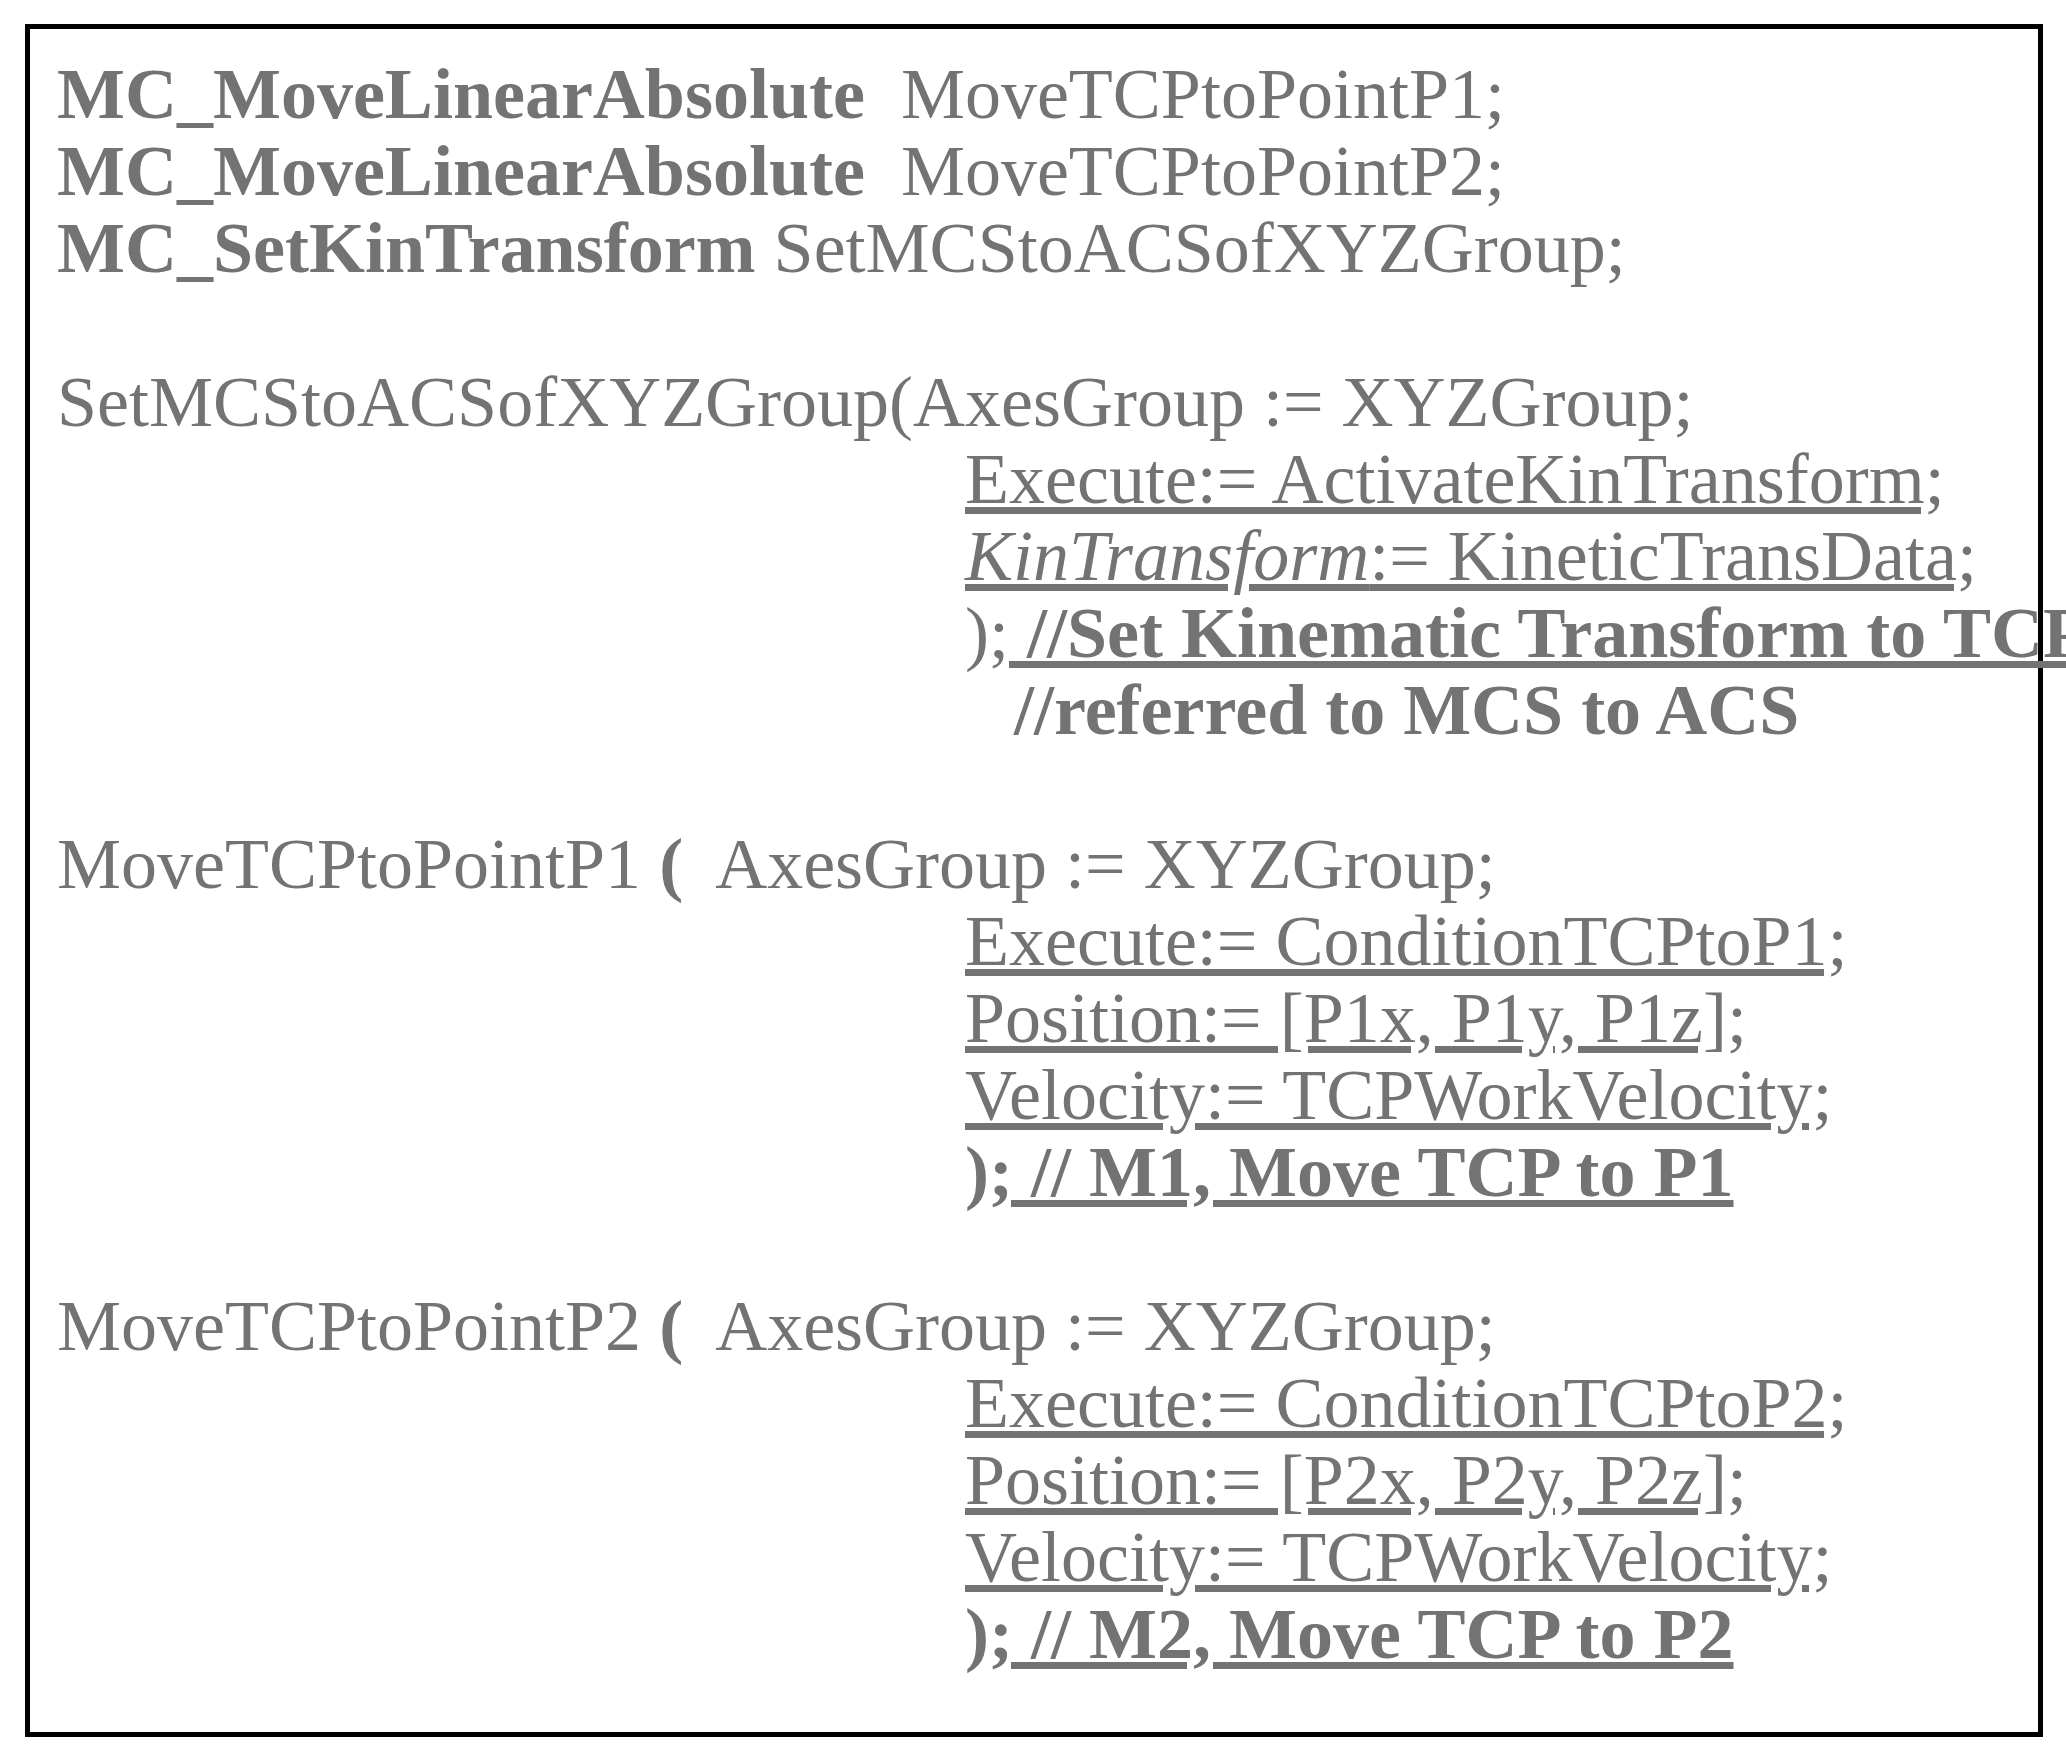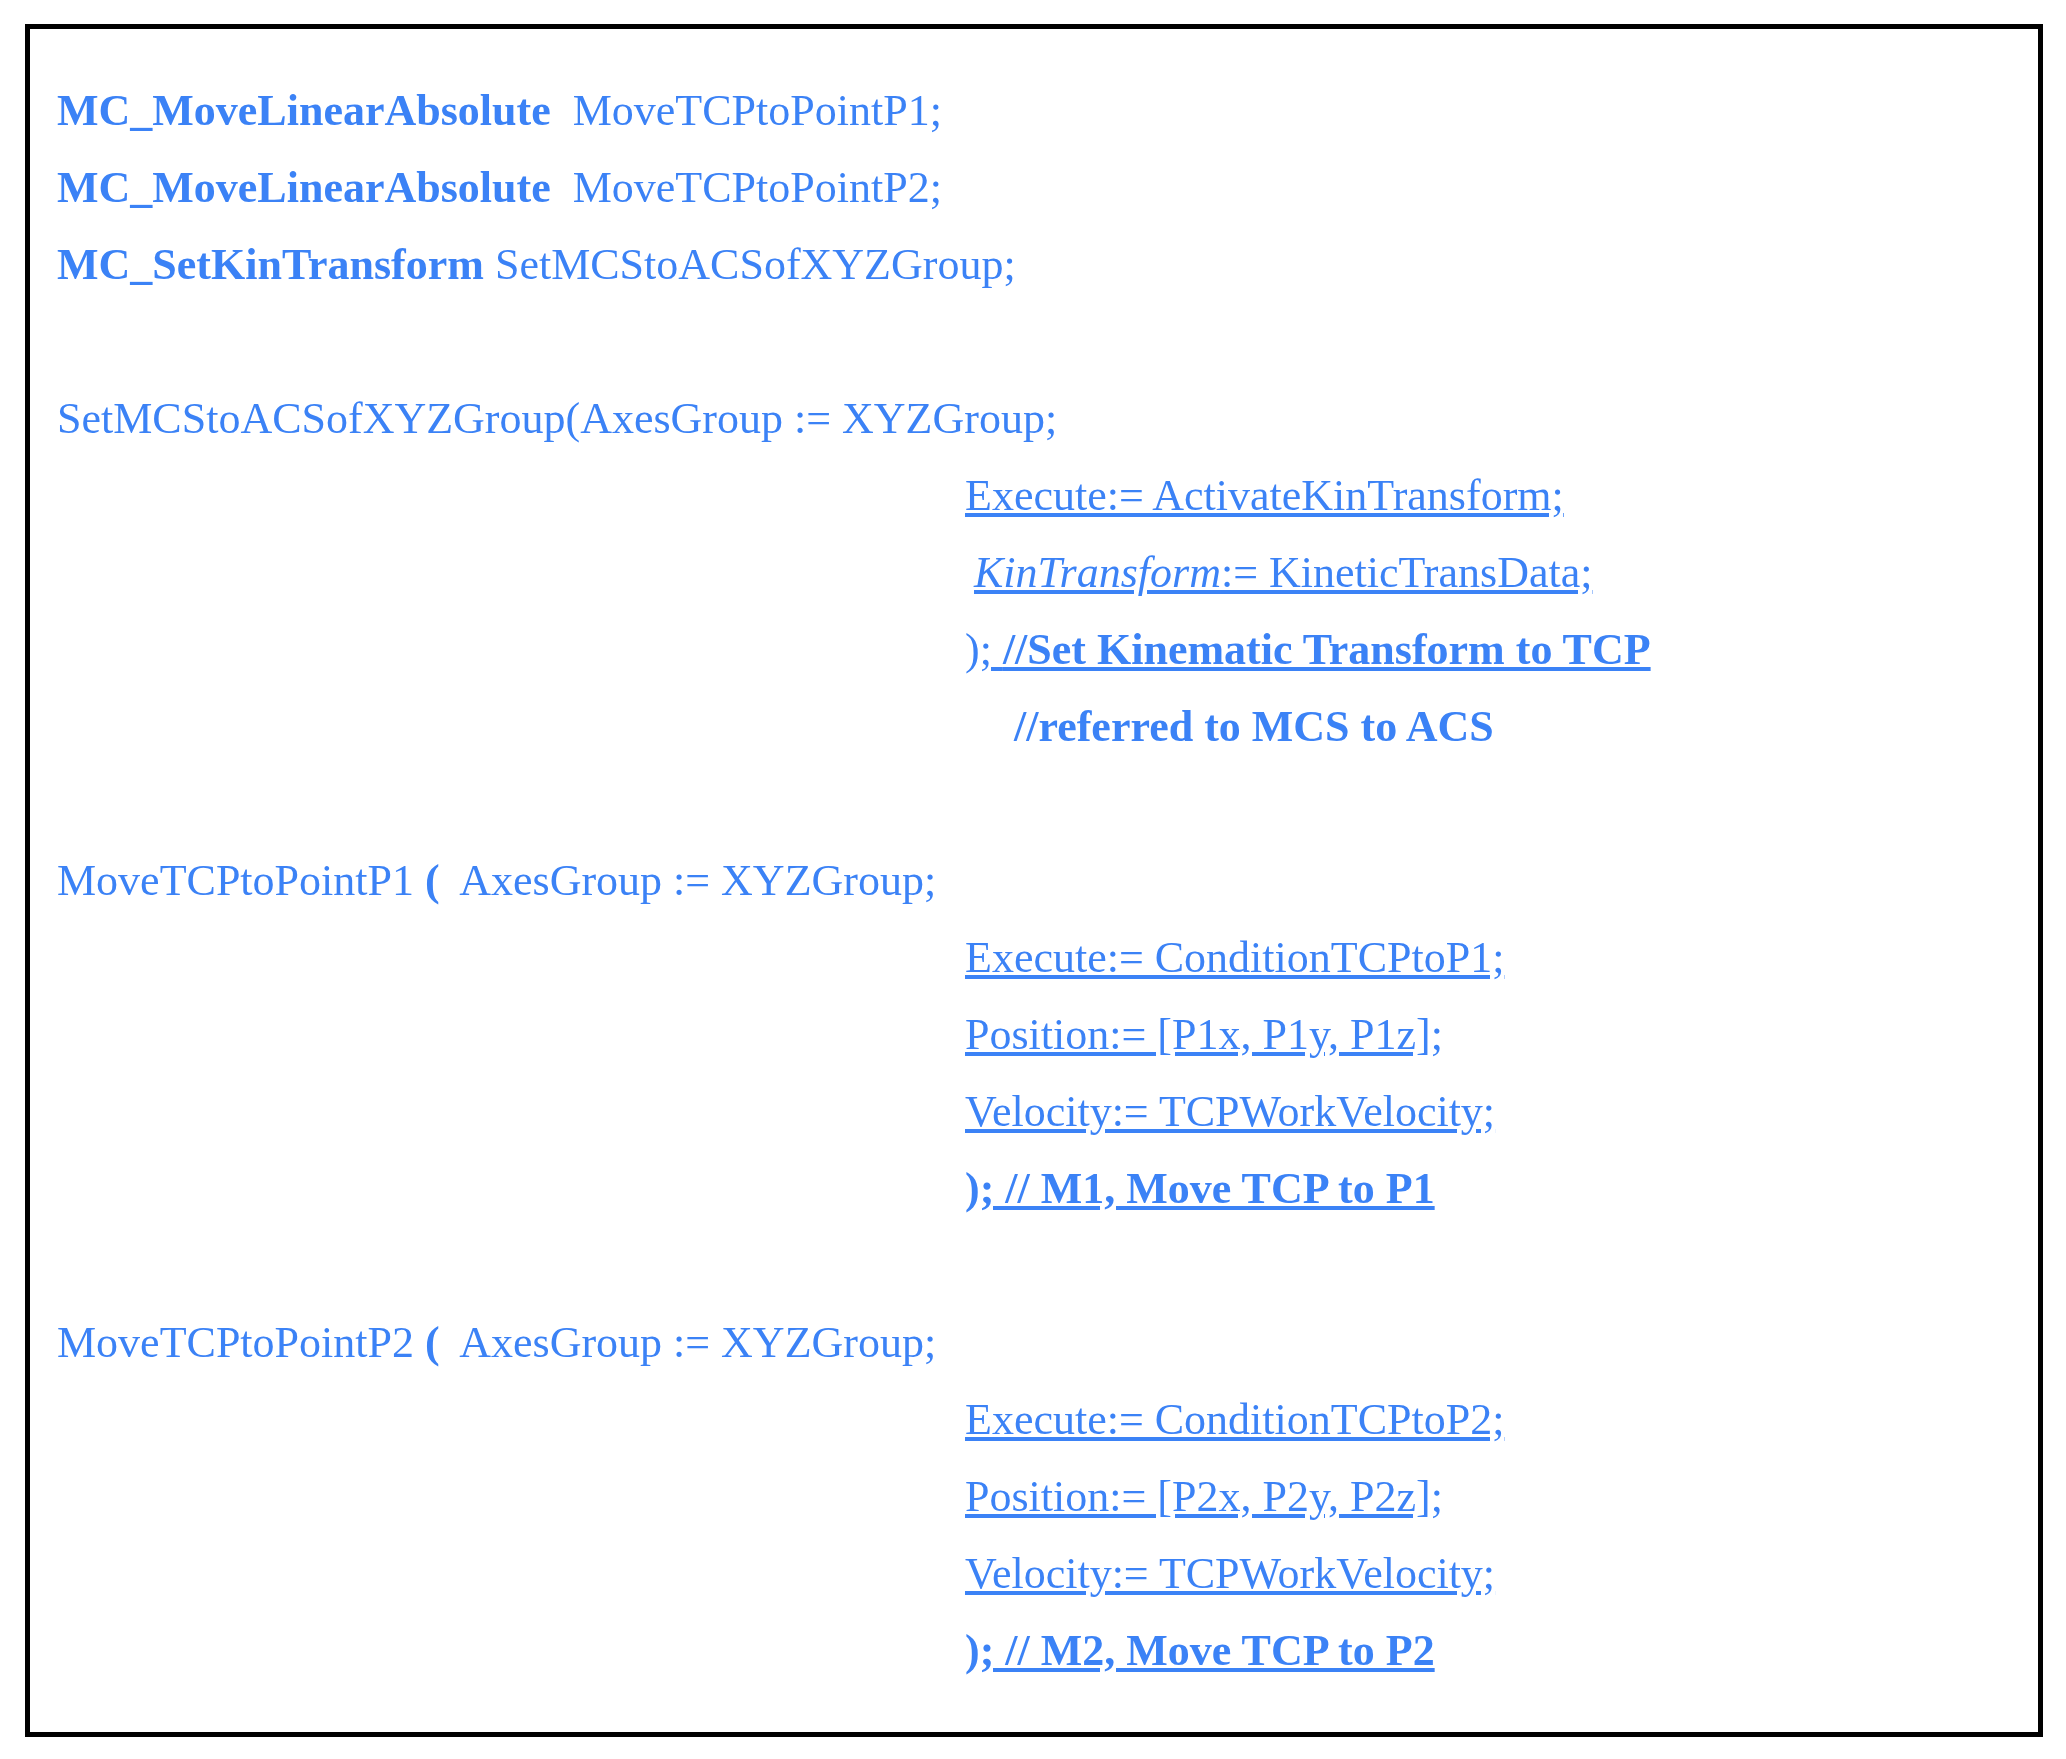--- a/index.html
+++ b/index.html
@@ -20,36 +20,36 @@
     top: 24px;
     width: 2018px;
     height: 1713px;
     border: 5.1px solid #000000;
     box-sizing: border-box;
     background: #ffffff;
   }
   .code-block {
     position: absolute;
     left: 27px;
-    top: 43px;
+    top: 27px;
     right: 8.5px;
-    font-size: 44px;
+    font-size: 72px;
     line-height: 77px;
     white-space: pre;
-    color: #3b82f6;
+    color: #737373;
   }
   .code-line {
     height: 77px;
   }
   .indent-none    { padding-left: 0; }
   .indent-param   { padding-left: 908px; text-decoration: underline; }
   .indent-comment { padding-left: 957px; }
   .seg-normal { font-weight: normal; font-style: normal; }
   .seg-bold   { font-weight: bold;   font-style: normal; }
-  .seg-italic { font-weight: normal; font-style: italic; margin-left: 9px; }
+  .seg-italic { font-weight: normal; font-style: italic; }
 </style>
 </head>
 <body>
 
 <div class="listing-frame">
   <div class="code-block"><div class="code-line indent-none"><span class="seg-bold">MC_MoveLinearAbsolute</span><span class="seg-normal">  MoveTCPtoPointP1;</span></div><div class="code-line indent-none"><span class="seg-bold">MC_MoveLinearAbsolute</span><span class="seg-normal">  MoveTCPtoPointP2;</span></div><div class="code-line indent-none"><span class="seg-bold">MC_SetKinTransform</span><span class="seg-normal"> SetMCStoACSofXYZGroup;</span></div><div class="code-line indent-none">&nbsp;</div><div class="code-line indent-none"><span class="seg-normal">SetMCStoACSofXYZGroup(AxesGroup := XYZGroup;</span></div><div class="code-line indent-param"><span class="seg-normal">Execute:= ActivateKinTransform;</span></div><div class="code-line indent-param"><span class="seg-italic">KinTransform</span><span class="seg-normal">:= KineticTransData;</span></div><div class="code-line indent-param"><span class="seg-normal">); </span><span class="seg-bold">//Set Kinematic Transform to TCP</span></div><div class="code-line indent-comment"><span class="seg-bold">//referred to MCS to ACS</span></div><div class="code-line indent-none">&nbsp;</div><div class="code-line indent-none"><span class="seg-normal">MoveTCPtoPointP1 </span><span class="seg-bold">(</span><span class="seg-normal">  AxesGroup := XYZGroup;</span></div><div class="code-line indent-param"><span class="seg-normal">Execute:= ConditionTCPtoP1;</span></div><div class="code-line indent-param"><span class="seg-normal">Position:= [P1x, P1y, P1z];</span></div><div class="code-line indent-param"><span class="seg-normal">Velocity:= TCPWorkVelocity;</span></div><div class="code-line indent-param"><span class="seg-bold">); // M1, Move TCP to P1</span></div><div class="code-line indent-none">&nbsp;</div><div class="code-line indent-none"><span class="seg-normal">MoveTCPtoPointP2 </span><span class="seg-bold">(</span><span class="seg-normal">  AxesGroup := XYZGroup;</span></div><div class="code-line indent-param"><span class="seg-normal">Execute:= ConditionTCPtoP2;</span></div><div class="code-line indent-param"><span class="seg-normal">Position:= [P2x, P2y, P2z];</span></div><div class="code-line indent-param"><span class="seg-normal">Velocity:= TCPWorkVelocity;</span></div><div class="code-line indent-param"><span class="seg-bold">); // M2, Move TCP to P2</span></div></div>
 </div>
 
 
 </body></html>

